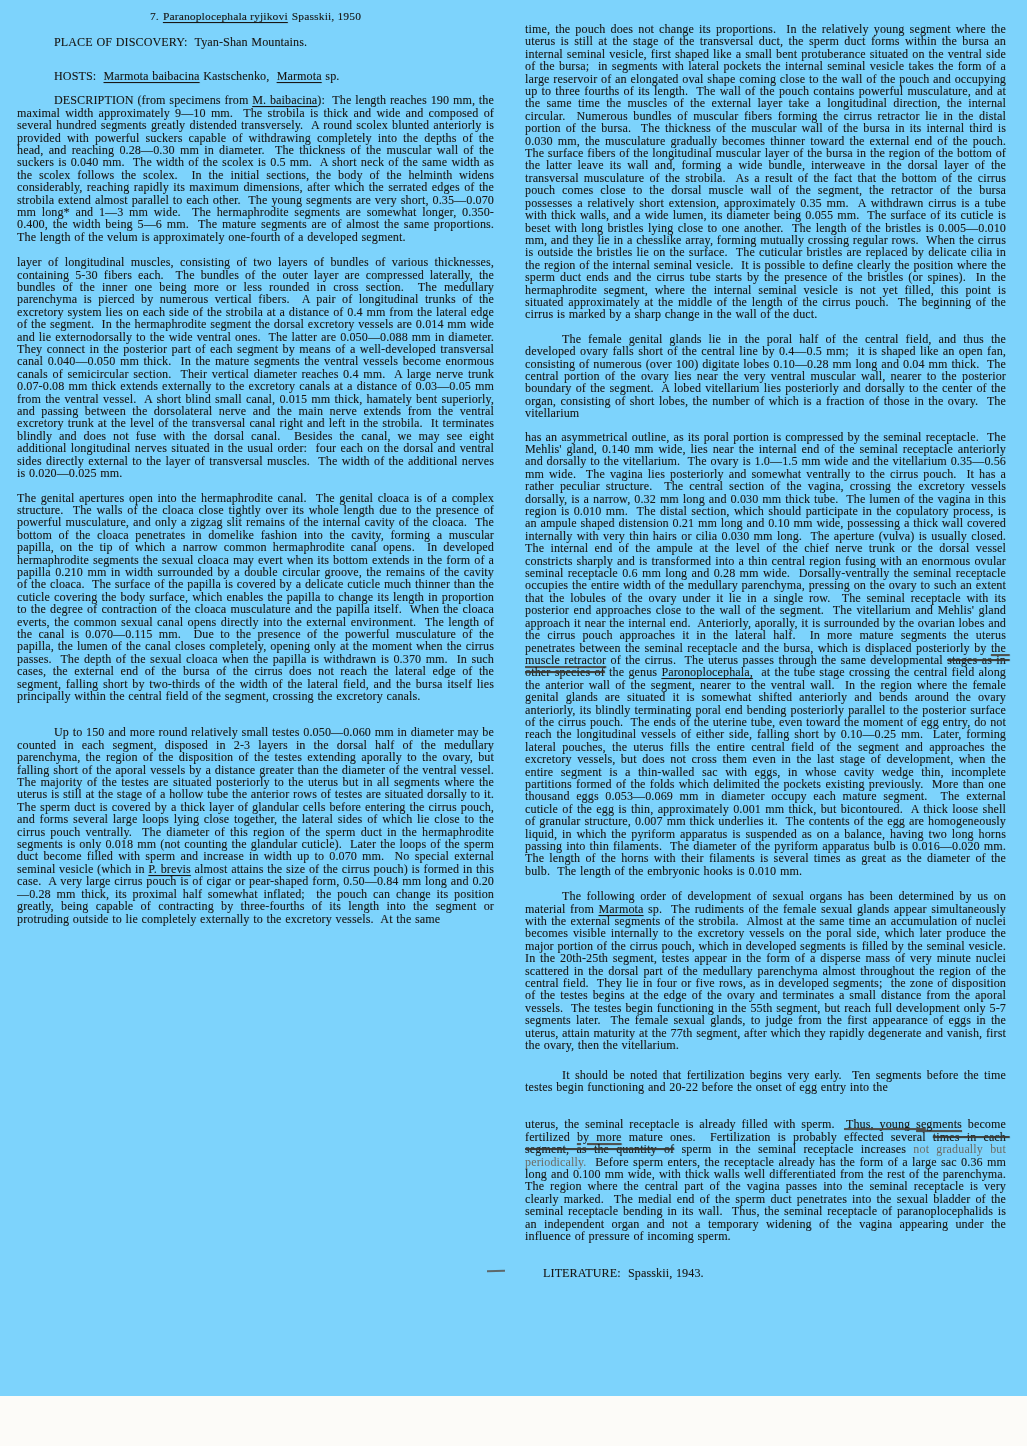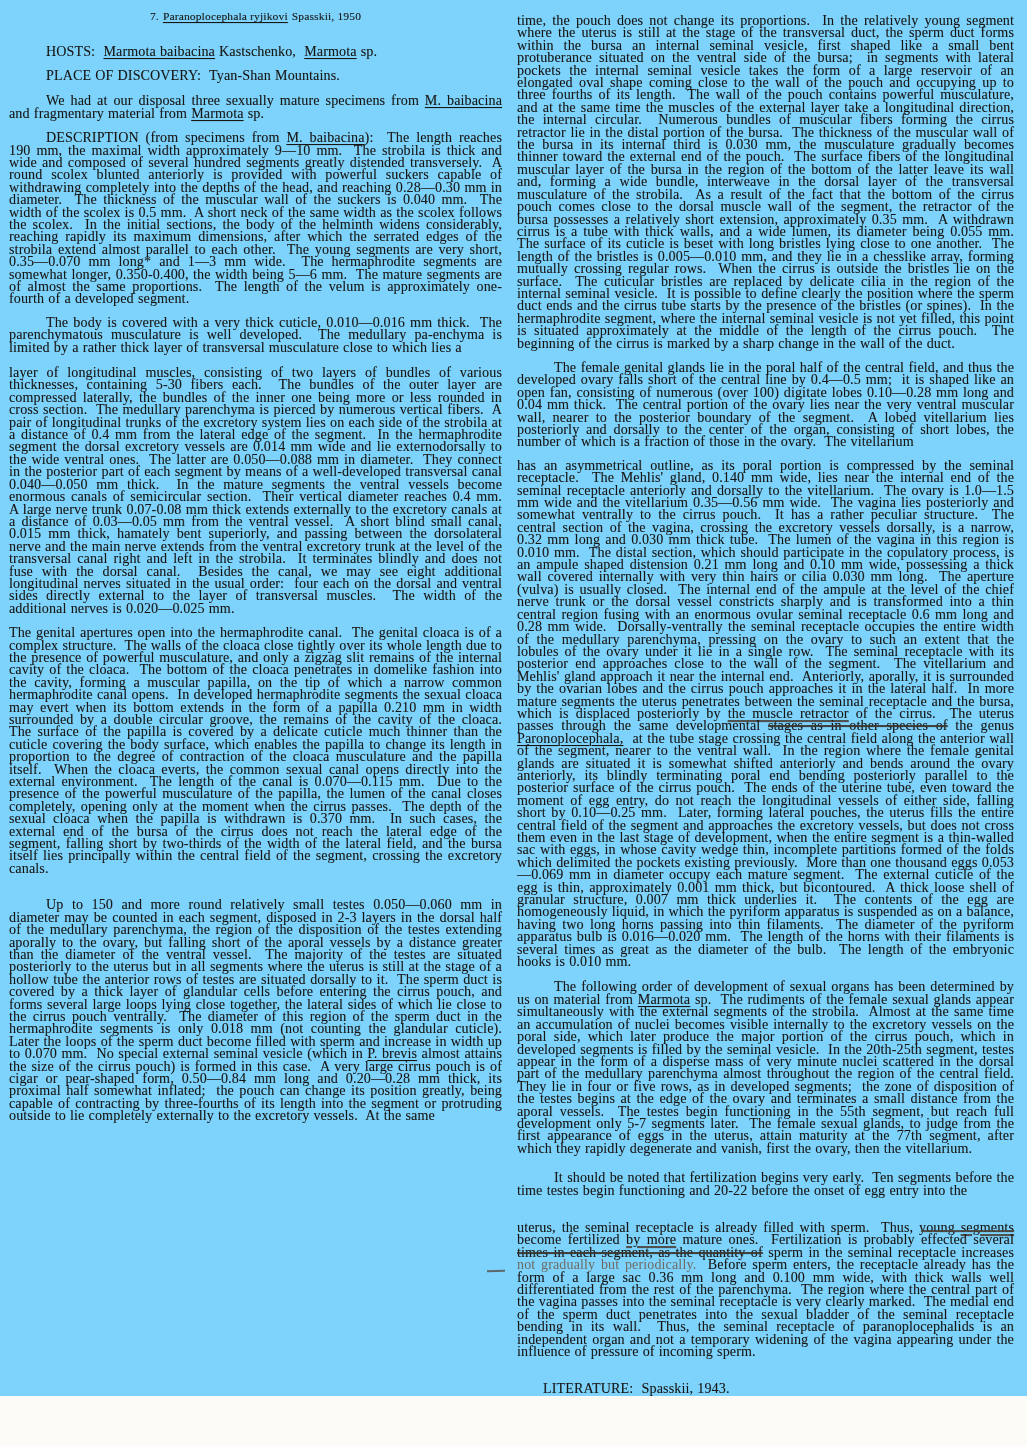--- a/index.html
+++ b/index.html
@@ -8,21 +8,21 @@
     position:relative;width:1027px;height:1396px;background:#7dd3fc;overflow:hidden;
     font-family:Liberation Serif, serif;color:#181614;
   }
   .col{position:absolute;top:0;}
   .col-left{left:9px;top:10px;width:493px;}
   .col-right{left:517px;top:15px;width:497px;}
   .heading{text-align:center;font-size:11.4px;line-height:13.5px;letter-spacing:0.2px;
     text-shadow:0.3px 0.3px 0 rgba(20,18,14,0.3);}
   .heading-line1 span{margin:0 2px;}
   .para{
-    margin:0;font-size:14px;line-height:12.4px;text-align:justify;
+    margin:8px;font-size:12px;line-height:12.4px;text-align:justify;
     white-space:pre-wrap;letter-spacing:0.15px;word-spacing:0.5px;
     text-shadow:0.3px 0.3px 0 rgba(20,18,14,0.28);
   }
   .indent{text-indent:37px;}
   .m-underline{text-decoration:underline;text-decoration-thickness:1px;text-underline-offset:2px;}
   .m-pencil-underline{text-decoration:underline;text-decoration-color:rgba(75,68,60,0.85);
     text-decoration-thickness:1.5px;text-underline-offset:2px;}
   .m-strike{text-decoration:line-through;text-decoration-color:rgba(60,55,48,0.9);text-decoration-thickness:1.5px;}
   .m-overline{text-decoration:overline;text-decoration-color:rgba(75,68,60,0.85);text-decoration-thickness:1.5px;}
   .m-faint{color:#6e6a62;text-shadow:none;}
@@ -36,25 +36,23 @@
 <body>
 
 <div class="page">
   <div class="col col-left">
     <div class="heading">
       <div class="heading-line1">
         <span>7.</span><span class="m-underline">Paranoplocephala ryjikovi</span><span>Spasskii, 1950</span>
       </div>
     </div>
     <div>
+        <p class="para indent" style="margin-top: 12px;"><span>PLACE OF DISCOVERY:  Tyan-Shan Mountains.</span></p>
         <p class="para indent" style="margin-top: 22px;"><span>HOSTS:  </span><span class="m-underline">Marmota baibacina</span><span> Kastschenko,  </span><span class="m-underline">Marmota</span><span> sp.</span></p>
-        <p class="para indent" style="margin-top: 12px;"><span>PLACE OF DISCOVERY:  Tyan-Shan Mountains.</span></p>
-        <p class="para indent" style="margin-top: 13px;"><span>We had at our disposal three sexually mature specimens from </span><span class="m-underline">M. baibacina</span><span> and fragmentary material from </span><span class="m-underline">Marmota</span><span> sp.</span></p>
         <p class="para indent" style="margin-top: 12px;"><span>DESCRIPTION (from specimens from </span><span class="m-underline">M. baibacina</span><span>):  The length reaches 190 mm, the maximal width approximately 9—10 mm.  The strobila is thick and wide and composed of several hundred segments greatly distended transversely.  A round scolex blunted anteriorly is provided with powerful suckers capable of withdrawing completely into the depths of the head, and reaching 0.28—0.30 mm in diameter.  The thickness of the muscular wall of the suckers is 0.040 mm.  The width of the scolex is 0.5 mm.  A short neck of the same width as the scolex follows the scolex.  In the initial sections, the body of the helminth widens considerably, reaching rapidly its maximum dimensions, after which the serrated edges of the strobila extend almost parallel to each other.  The young segments are very short, 0.35—0.070 mm long* and 1—3 mm wide.  The hermaphrodite segments are somewhat longer, 0.350-0.400, the width being 5—6 mm.  The mature segments are of almost the same proportions.  The length of the velum is approximately one-fourth of a developed segment.</span></p>
-        <p class="para indent" style="margin-top: 11px;"><span>The body is covered with a very thick cuticle, 0.010—0.016 mm thick.  The parenchymatous musculature is well developed.  The medullary pa-enchyma is limited by a rather thick layer of transversal musculature close to which lies a</span></p>
         <p class="para" style="margin-top: 13px;"><span>layer of longitudinal muscles, consisting of two layers of bundles of various thicknesses, containing 5-30 fibers each.  The bundles of the outer layer are compressed laterally, the bundles of the inner one being more or less rounded in cross section.  The medullary parenchyma is pierced by numerous vertical fibers.  A pair of longitudinal trunks of the excretory system lies on each side of the strobila at a distance of 0.4 mm from the lateral edge of the segment.  In the hermaphrodite segment the dorsal excretory vessels are 0.014 mm wide and lie externodorsally to the wide ventral ones.  The latter are 0.050—0.088 mm in diameter.  They connect in the posterior part of each segment by means of a well-developed transversal canal 0.040—0.050 mm thick.  In the mature segments the ventral vessels become enormous canals of semicircular section.  Their vertical diameter reaches 0.4 mm.  A large nerve trunk 0.07-0.08 mm thick extends externally to the excretory canals at a distance of 0.03—0.05 mm from the ventral vessel.  A short blind small canal, 0.015 mm thick, hamately bent superiorly, and passing between the dorsolateral nerve and the main nerve extends from the ventral excretory trunk at the level of the transversal canal right and left in the strobila.  It terminates blindly and does not fuse with the dorsal canal.  Besides the canal, we may see eight additional longitudinal nerves situated in the usual order:  four each on the dorsal and ventral sides directly external to the layer of transversal muscles.  The width of the additional nerves is 0.020—0.025 mm.</span></p>
         <p class="para" style="margin-top: 12px;"><span>The genital apertures open into the hermaphrodite canal.  The genital cloaca is of a complex structure.  The walls of the cloaca close tightly over its whole length due to the presence of powerful musculature, and only a zigzag slit remains of the internal cavity of the cloaca.  The bottom of the cloaca penetrates in domelike fashion into the cavity, forming a muscular papilla, on the tip of which a narrow common hermaphrodite canal opens.  In developed hermaphrodite segments the sexual cloaca may evert when its bottom extends in the form of a papilla 0.210 mm in width surrounded by a double circular groove, the remains of the cavity of the cloaca.  The surface of the papilla is covered by a delicate cuticle much thinner than the cuticle covering the body surface, which enables the papilla to change its length in proportion to the degree of contraction of the cloaca musculature and the papilla itself.  When the cloaca everts, the common sexual canal opens directly into the external environment.  The length of the canal is 0.070—0.115 mm.  Due to the presence of the powerful musculature of the papilla, the lumen of the canal closes completely, opening only at the moment when the cirrus passes.  The depth of the sexual cloaca when the papilla is withdrawn is 0.370 mm.  In such cases, the external end of the bursa of the cirrus does not reach the lateral edge of the segment, falling short by two-thirds of the width of the lateral field, and the bursa itself lies principally within the central field of the segment, crossing the excretory canals.</span></p>
         <p class="para indent" style="margin-top: 24px;"><span>Up to 150 and more round relatively small testes 0.050—0.060 mm in diameter may be counted in each segment, disposed in 2-3 layers in the dorsal half of the medullary parenchyma, the region of the disposition of the testes extending aporally to the ovary, but falling short of the aporal vessels by a distance greater than the diameter of the ventral vessel.  The majority of the testes are situated posteriorly to the uterus but in all segments where the uterus is still at the stage of a hollow tube the anterior rows of testes are situated dorsally to it.  The sperm duct is covered by a thick layer of glandular cells before entering the cirrus pouch, and forms several large loops lying close together, the lateral sides of which lie close to the cirrus pouch ventrally.  The diameter of this region of the sperm duct in the hermaphrodite segments is only 0.018 mm (not counting the glandular cuticle).  Later the loops of the sperm duct become filled with sperm and increase in width up to 0.070 mm.  No special external seminal vesicle (which in </span><span class="m-underline">P. brevis</span><span> almost attains the size of the cirrus pouch) is formed in this case.  A very large cirrus pouch is of cigar or pear-shaped form, 0.50—0.84 mm long and 0.20—0.28 mm thick, its proximal half somewhat inflated;  the pouch can change its position greatly, being capable of contracting by three-fourths of its length into the segment or protruding outside to lie completely externally to the excretory vessels.  At the same</span></p>
       </div>
   </div>
 
   <div class="col col-right">
     <div>
         <p class="para"><span>time, the pouch does not change its proportions.  In the relatively young segment where the uterus is still at the stage of the transversal duct, the sperm duct forms within the bursa an internal seminal vesicle, first shaped like a small bent protuberance situated on the ventral side of the bursa;  in segments with lateral pockets the internal seminal vesicle takes the form of a large reservoir of an elongated oval shape coming close to the wall of the pouch and occupying up to three fourths of its length.  The wall of the pouch contains powerful musculature, and at the same time the muscles of the external layer take a longitudinal direction, the internal circular.  Numerous bundles of muscular fibers forming the cirrus retractor lie in the distal portion of the bursa.  The thickness of the muscular wall of the bursa in its internal third is 0.030 mm, the musculature gradually becomes thinner toward the external end of the pouch.  The surface fibers of the longitudinal muscular layer of the bursa in the region of the bottom of the latter leave its wall and, forming a wide bundle, interweave in the dorsal layer of the transversal musculature of the strobila.  As a result of the fact that the bottom of the cirrus pouch comes close to the dorsal muscle wall of the segment, the retractor of the bursa possesses a relatively short extension, approximately 0.35 mm.  A withdrawn cirrus is a tube with thick walls, and a wide lumen, its diameter being 0.055 mm.  The surface of its cuticle is beset with long bristles lying close to one another.  The length of the bristles is 0.005—0.010 mm, and they lie in a chesslike array, forming mutually crossing regular rows.  When the cirrus is outside the bristles lie on the surface.  The cuticular bristles are replaced by delicate cilia in the region of the internal seminal vesicle.  It is possible to define clearly the position where the sperm duct ends and the cirrus tube starts by the presence of the bristles (or spines).  In the hermaphrodite segment, where the internal seminal vesicle is not yet filled, this point is situated approximately at the middle of the length of the cirrus pouch.  The beginning of the cirrus is marked by a sharp change in the wall of the duct.</span></p>
         <p class="para indent" style="margin-top: 12px;"><span>The female genital glands lie in the poral half of the central field, and thus the developed ovary falls short of the central line by 0.4—0.5 mm;  it is shaped like an open fan, consisting of numerous (over 100) digitate lobes 0.10—0.28 mm long and 0.04 mm thick.  The central portion of the ovary lies near the very ventral muscular wall, nearer to the posterior boundary of the segment.  A lobed vitellarium lies posteriorly and dorsally to the center of the organ, consisting of short lobes, the number of which is a fraction of those in the ovary.  The vitellarium</span></p>

